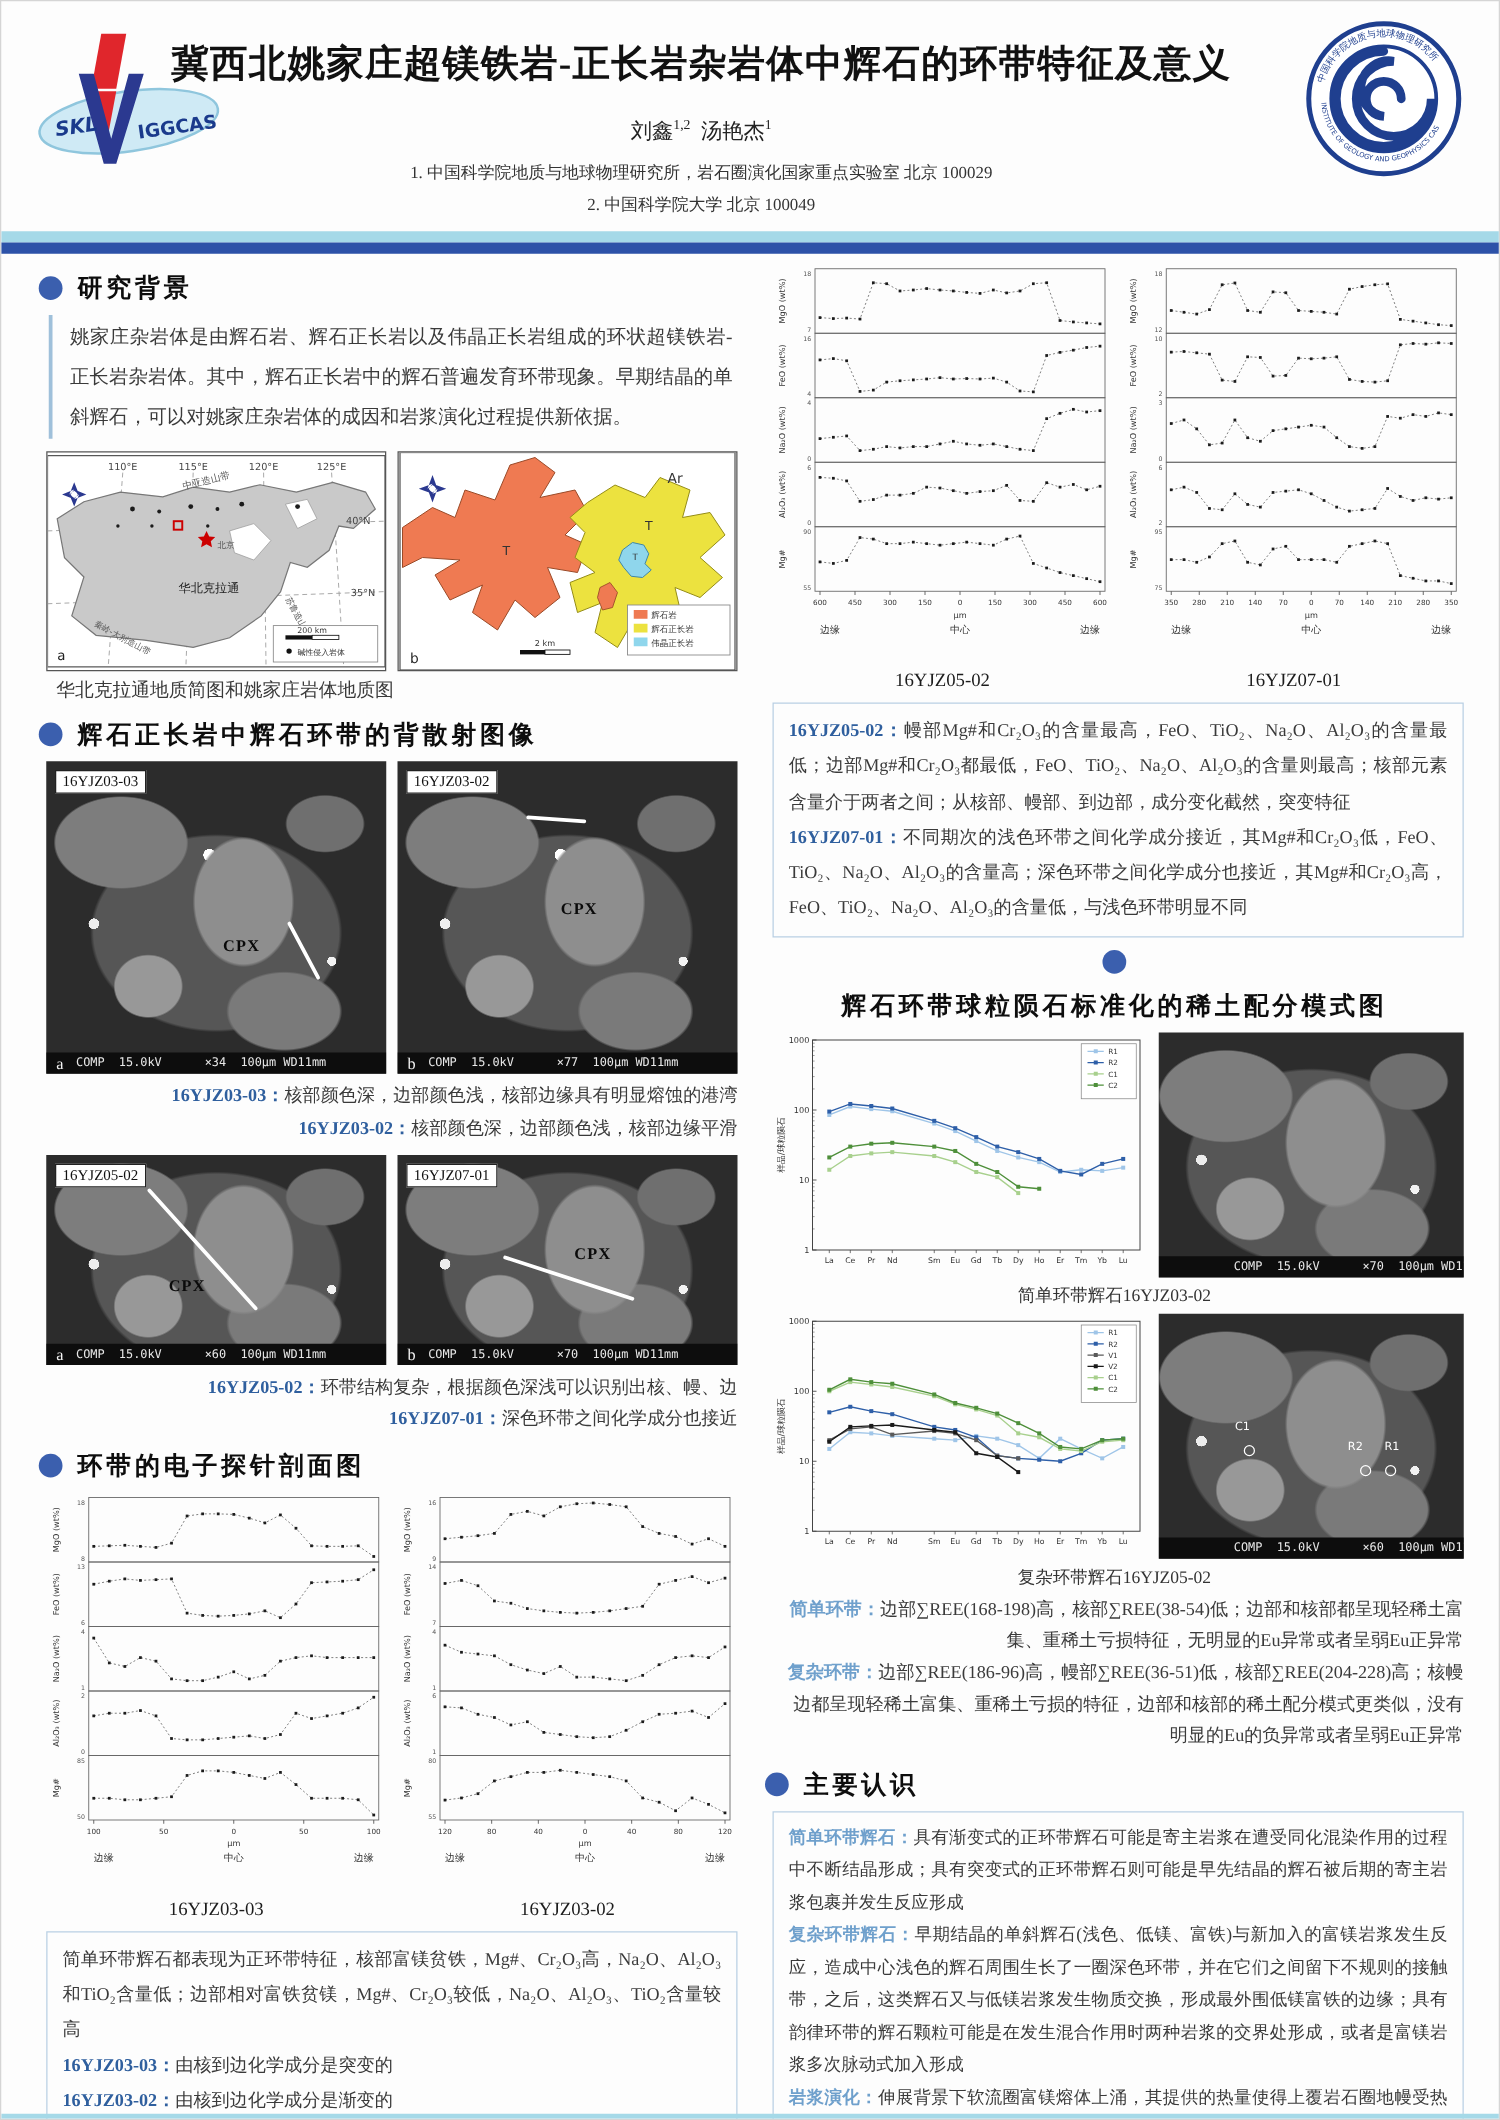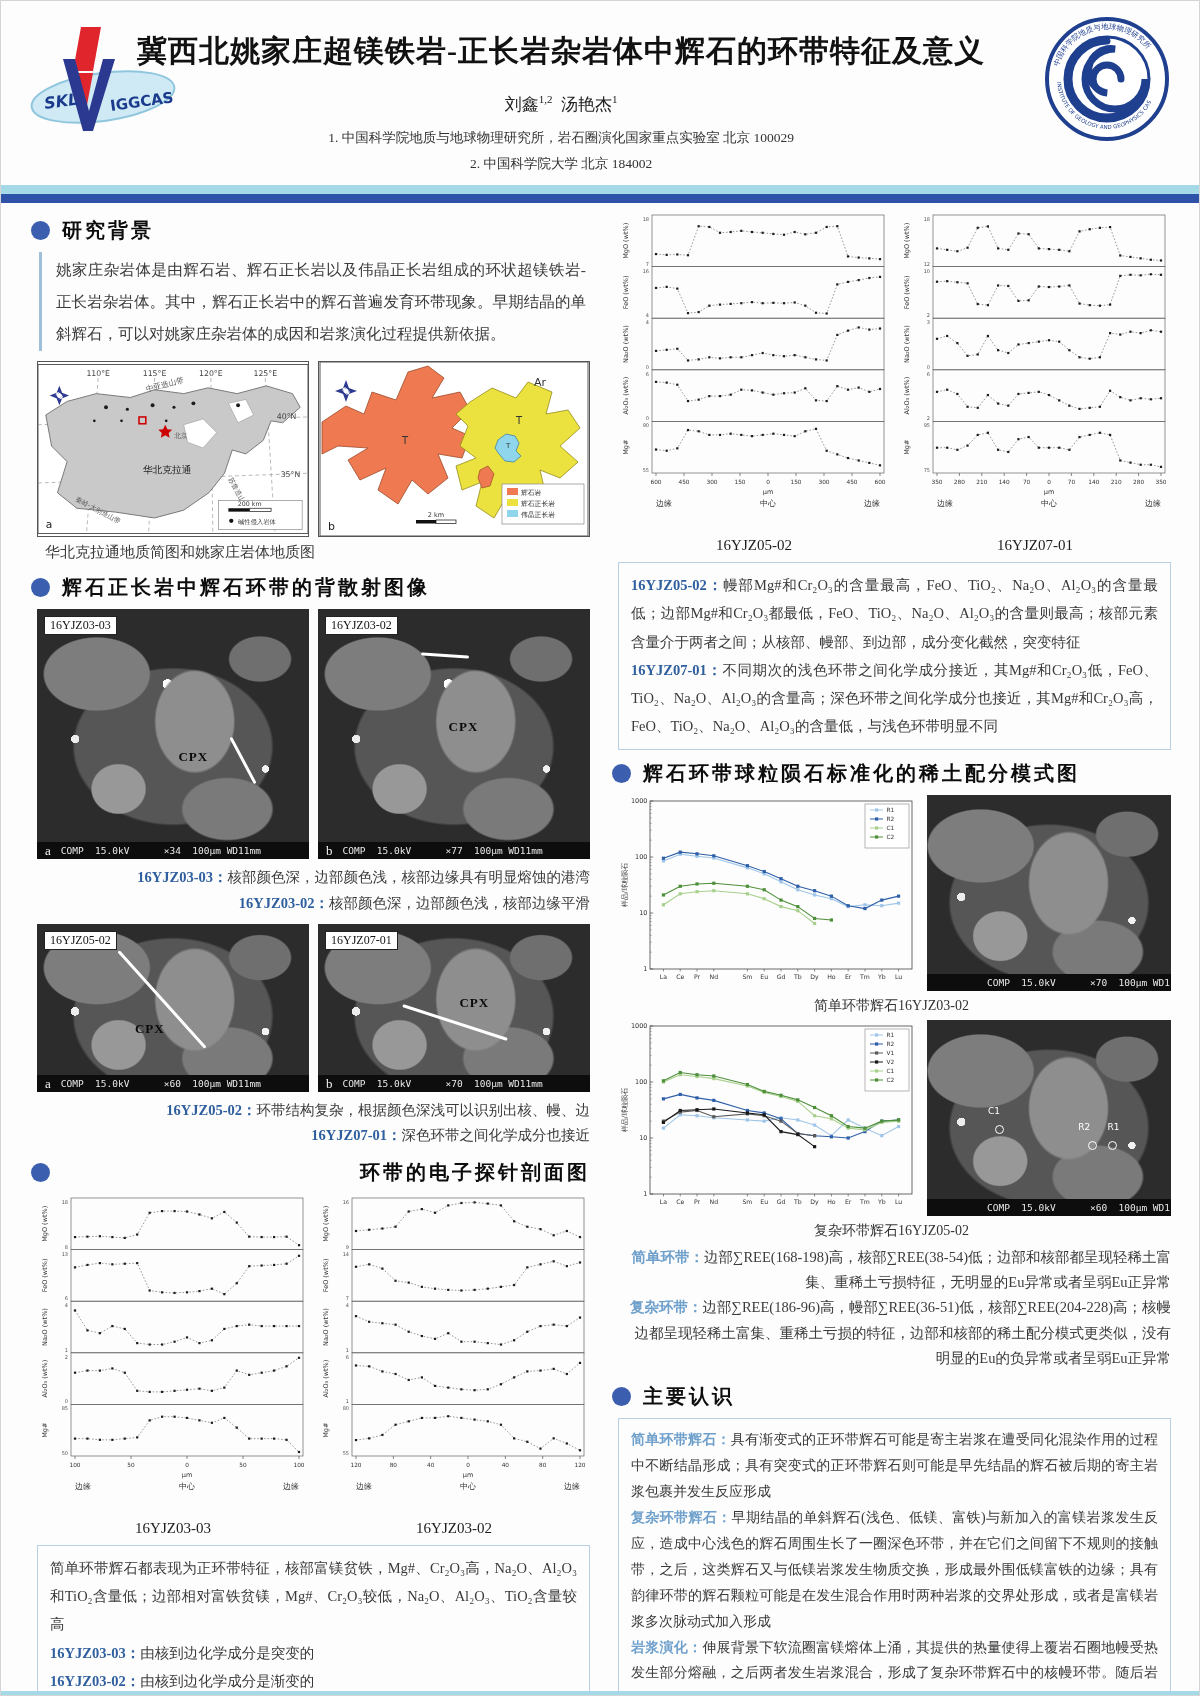--- a/index.html
+++ b/index.html
@@ -80,21 +80,21 @@
       <text x="22" y="90" font-size="16" font-style="italic" font-weight="bold" fill="#1a3a8c" transform="rotate(-8 22 90)">SKL</text>
       <text x="88" y="92" font-size="15" font-weight="bold" fill="#1a3a8c" transform="rotate(-8 88 92)">IGGCAS</text>
     </svg>
 
     <div class="title">冀西北姚家庄超镁铁岩-正长岩杂岩体中辉石的环带特征及意义</div>
     <div class="authors">
       <span>刘鑫</span><sup>1,2</sup>&nbsp;&nbsp;<span>汤艳杰</span><sup>1</sup>
     </div>
     <div class="affil">
       <div>1. 中国科学院地质与地球物理研究所，岩石圈演化国家重点实验室  北京  100029</div>
-      <div>2. 中国科学院大学  北京  184002</div>
+      <div>2. 中国科学院大学  北京  100049</div>
     </div>
 
     <svg class="logoR" width="128" height="128" viewBox="0 0 128 128">
       <defs>
         <path id="arcTop" d="M 64 14 m -50 50 a 50 50 0 1 1 100 0"></path>
         <path id="arcBot" d="M 14 64 a 50 50 0 0 0 100 0"></path>
       </defs>
       <circle cx="64" cy="64" r="60" fill="#fff" stroke="#1f3f8f" stroke-width="4"></circle>
       <circle cx="64" cy="64" r="42" fill="#fff" stroke="#1f3f8f" stroke-width="3"></circle>
       <path d="M64 26 a38 38 0 1 0 38 38 a30 30 0 1 1 -30 -30 a22 22 0 1 0 -8 44 a14 14 0 1 1 14 -14" fill="none" stroke="#1f3f8f" stroke-width="7" stroke-linecap="round"></path>
@@ -241,21 +241,21 @@
           <div class="infobar">
             <span class="letter">b</span>
             <span class="bartext">COMP  15.0kV      ×70  100μm WD11mm</span>
           </div>
         </div>
       </div>
 
       <div class="note"><span class="nl">16YJZ05-02：</span><span>环带结构复杂，根据颜色深浅可以识别出核、幔、边</span></div>
       <div class="note"><span class="nl">16YJZ07-01：</span><span>深色环带之间化学成分也接近</span></div>
 
-      <div class="sec" style="margin-top:10px;justify-content:space-between;">
+      <div class="sec" style="margin-top:10px;">
         <span class="dot"></span>
         <span class="sec-t">环带的电子探针剖面图</span>
       </div>
 
       <div class="figrow">
         <svg width="272" height="318" viewBox="0 0 272 318">
             <rect x="34" y="4" width="232" height="51.6" fill="none" stroke="#666" stroke-width="0.7"></rect>
             <text x="10" y="29.8" font-size="6.5" fill="#333" text-anchor="middle" transform="rotate(-90 10 29.8)">MgO (wt%)</text>
             <text x="31" y="10" font-size="5" fill="#555" text-anchor="end">18</text>
             <text x="31" y="54.6" font-size="5" fill="#555" text-anchor="end">8</text>
@@ -872,21 +872,21 @@
       <div class="figrow" style="margin:0 0 2px 6px;">
         <div class="chartcap">16YJZ05-02</div>
         <div class="chartcap">16YJZ07-01</div>
       </div>
 
       <div class="box">
         <div><span class="nl">16YJZ05-02：</span><span>幔部Mg#和Cr₂O₃的含量最高，FeO、TiO₂、Na₂O、Al₂O₃的含量最低；边部Mg#和Cr₂O₃都最低，FeO、TiO₂、Na₂O、Al₂O₃的含量则最高；核部元素含量介于两者之间；从核部、幔部、到边部，成分变化截然，突变特征</span></div>
         <div><span class="nl">16YJZ07-01：</span><span>不同期次的浅色环带之间化学成分接近，其Mg#和Cr₂O₃低，FeO、TiO₂、Na₂O、Al₂O₃的含量高；深色环带之间化学成分也接近，其Mg#和Cr₂O₃高，FeO、TiO₂、Na₂O、Al₂O₃的含量低，与浅色环带明显不同</span></div>
       </div>
 
-      <div class="sec" style="margin-top:10px;">
+      <div class="sec" style="margin-top:10px;flex-direction:column;">
         <span class="dot"></span>
         <span class="sec-t">辉石环带球粒陨石标准化的稀土配分模式图</span>
       </div>
 
       <div class="figrow">
         <svg width="300" height="196" style="flex:0 0 300px;" viewBox="0 0 300 196">
             <rect x="32" y="6" width="262" height="168" fill="none" stroke="#444" stroke-width="0.8"></rect>
             <line x1="32" y1="174" x2="35.2" y2="174" stroke="#444" stroke-width="0.7"></line>
             <text x="29.5" y="176.2" font-size="6.5" fill="#333" text-anchor="end">1</text>
             <line x1="32" y1="157.14232024281705" x2="33.7" y2="157.14232024281705" stroke="#444" stroke-width="0.4"></line>

